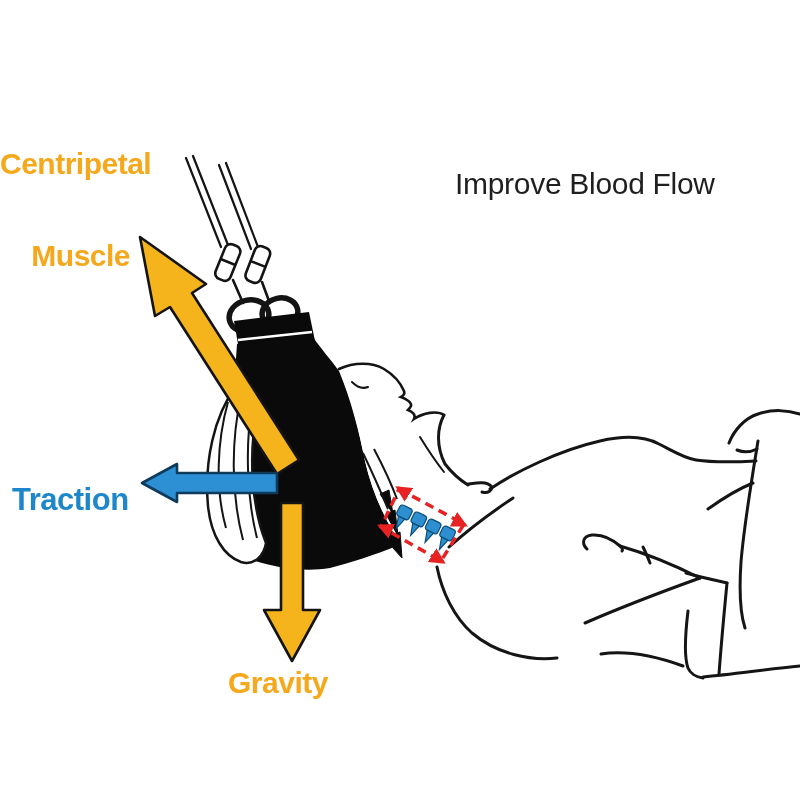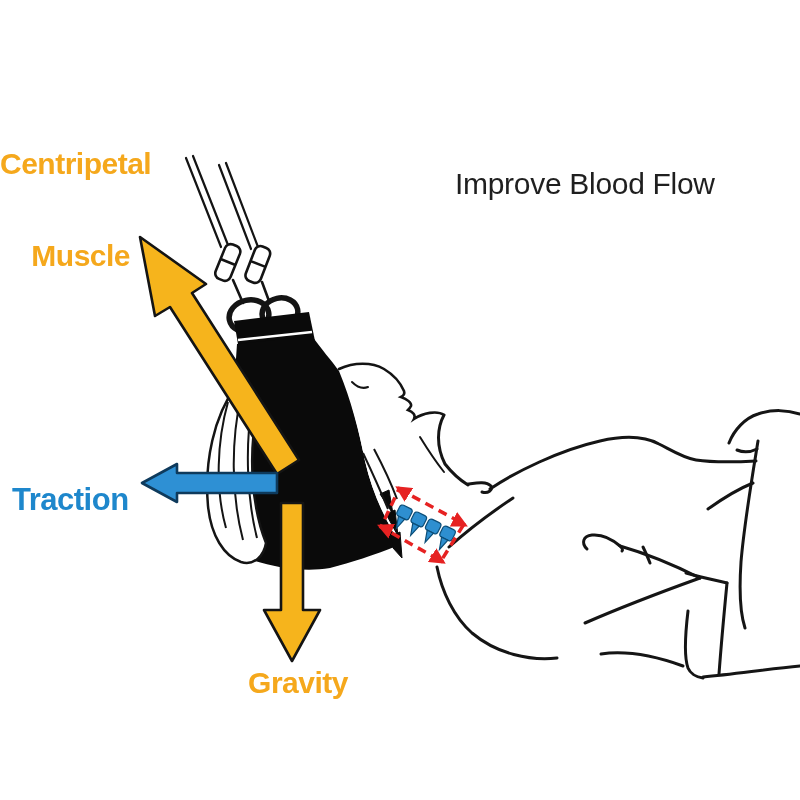--- a/index.html
+++ b/index.html
@@ -10,21 +10,21 @@
   #art{position:absolute;left:0;top:0;}
   .label{position:absolute;font-weight:700;white-space:pre;}
   #centripetal-label{
     left:0;top:141px;width:175px;text-align:left;
     color:var(--accent_orange);font-size:30px;line-height:46px;letter-spacing:-0.5px;
   }
   #traction-label{
     left:12px;top:482px;color:var(--text_blue);font-size:31px;letter-spacing:-0.5px;
   }
   #gravity-label{
-    left:228px;top:666px;width:140px;text-align:center;
+    left:228px;top:666px;width:140px;text-align:left;
     color:var(--accent_orange);font-size:30px;letter-spacing:-0.5px;
   }
   #benefits{
     position:absolute;left:455px;top:163px;color:var(--ink);
     font-size:30px;line-height:41px;font-weight:400;letter-spacing:-0.3px;
   }
 </style>
 </head>
 <body>
 

